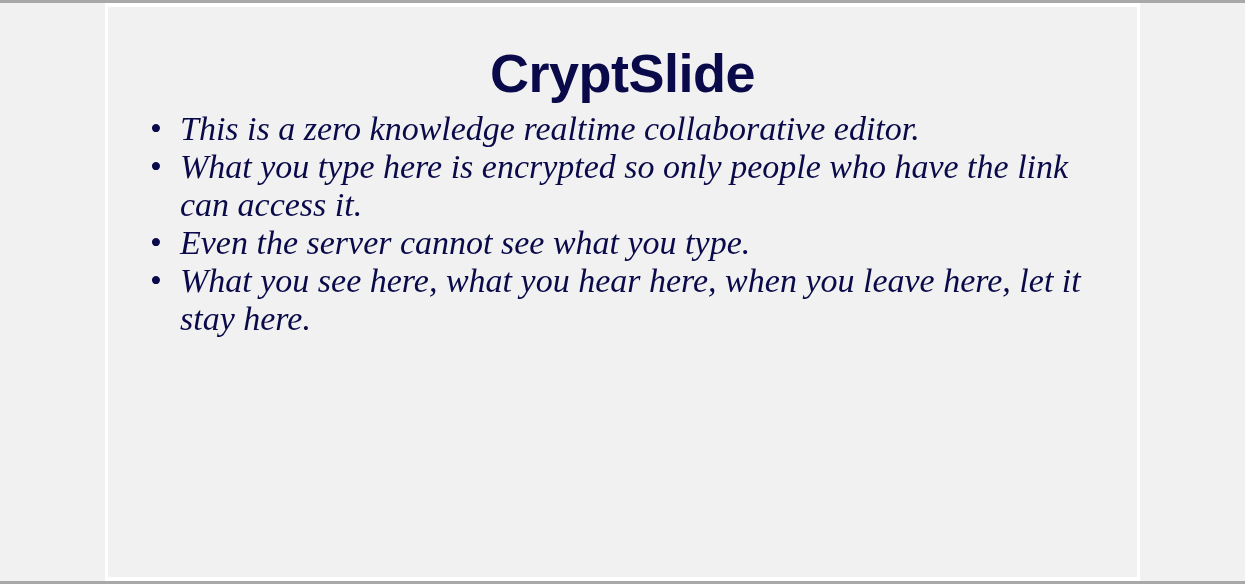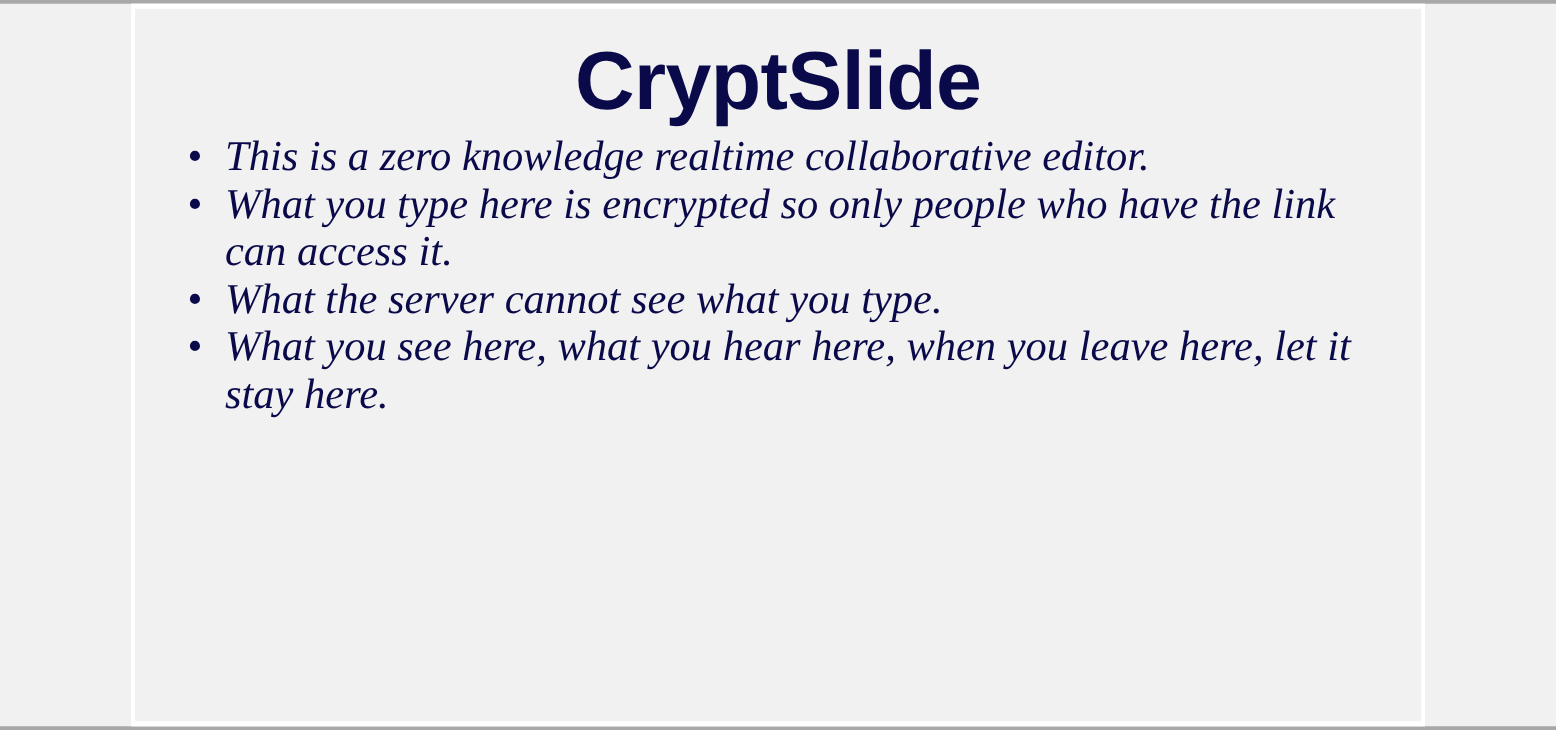--- a/index.html
+++ b/index.html
@@ -44,25 +44,25 @@
   .slide-inner {
     position: relative;
     width: 100%;
     height: 100%;
     box-sizing: border-box;
     padding: 0;
   }
 
   .slide-title {
     margin: 0;
-    padding: 24px 0 0 0;
+    padding: 39px 0 0 0;
     text-align: center;
     font-family: "Liberation Sans", "DejaVu Sans", sans-serif;
     font-weight: bold;
-    font-size: 66px;
+    font-size: 54px;
     line-height: 1.0;
     letter-spacing: -0.5px;
     color: #0a0a4a;
   }
 
   .slide-body {
     margin: 10px 0 0 0;
     padding: 0 55px 0 0;
     list-style: none;
   }
@@ -110,21 +110,21 @@
           <span class="bullet-text">This is a zero knowledge realtime collaborative editor.</span>
         </li>
 
         <li class="bullet-item">
           <span class="bullet-marker">•</span>
           <span class="bullet-text">What you type here is encrypted so only people who have the link can access it.</span>
         </li>
 
         <li class="bullet-item">
           <span class="bullet-marker">•</span>
-          <span class="bullet-text">What the server cannot see what you type.</span>
+          <span class="bullet-text">Even the server cannot see what you type.</span>
         </li>
 
         <li class="bullet-item">
           <span class="bullet-marker">•</span>
           <span class="bullet-text">What you see here, what you hear here, when you leave here, let it stay here.</span>
         </li>
 
       </ul>
 
     </div>

